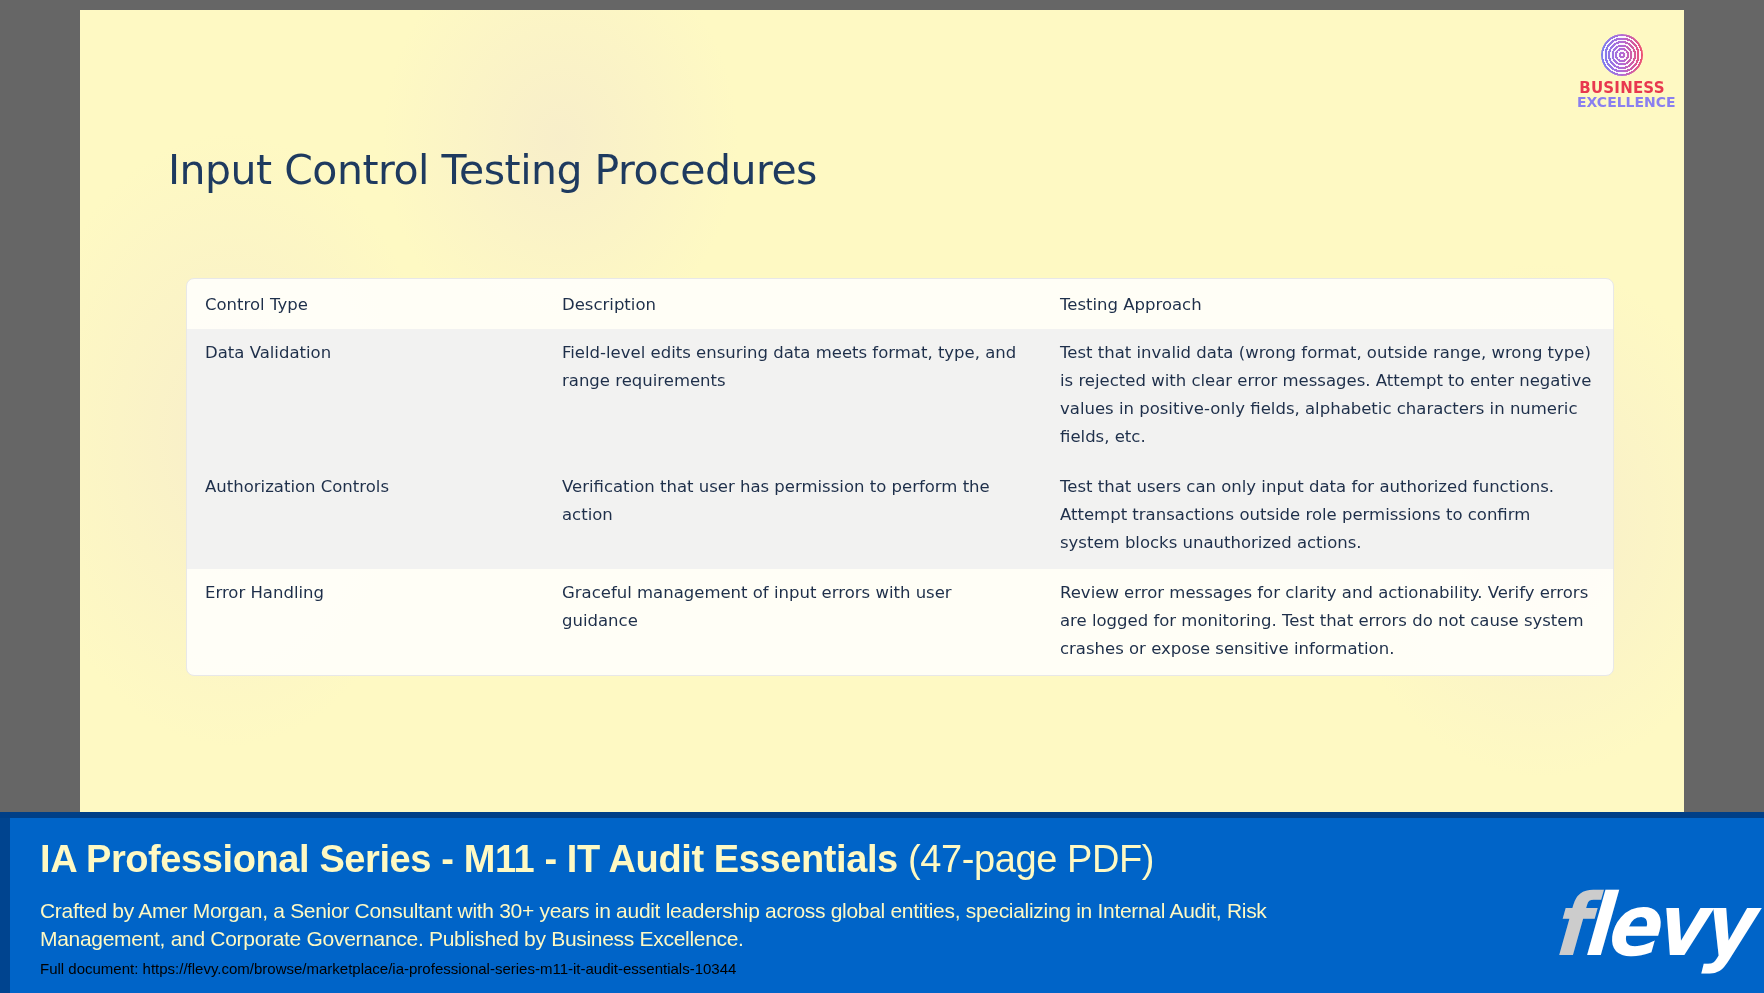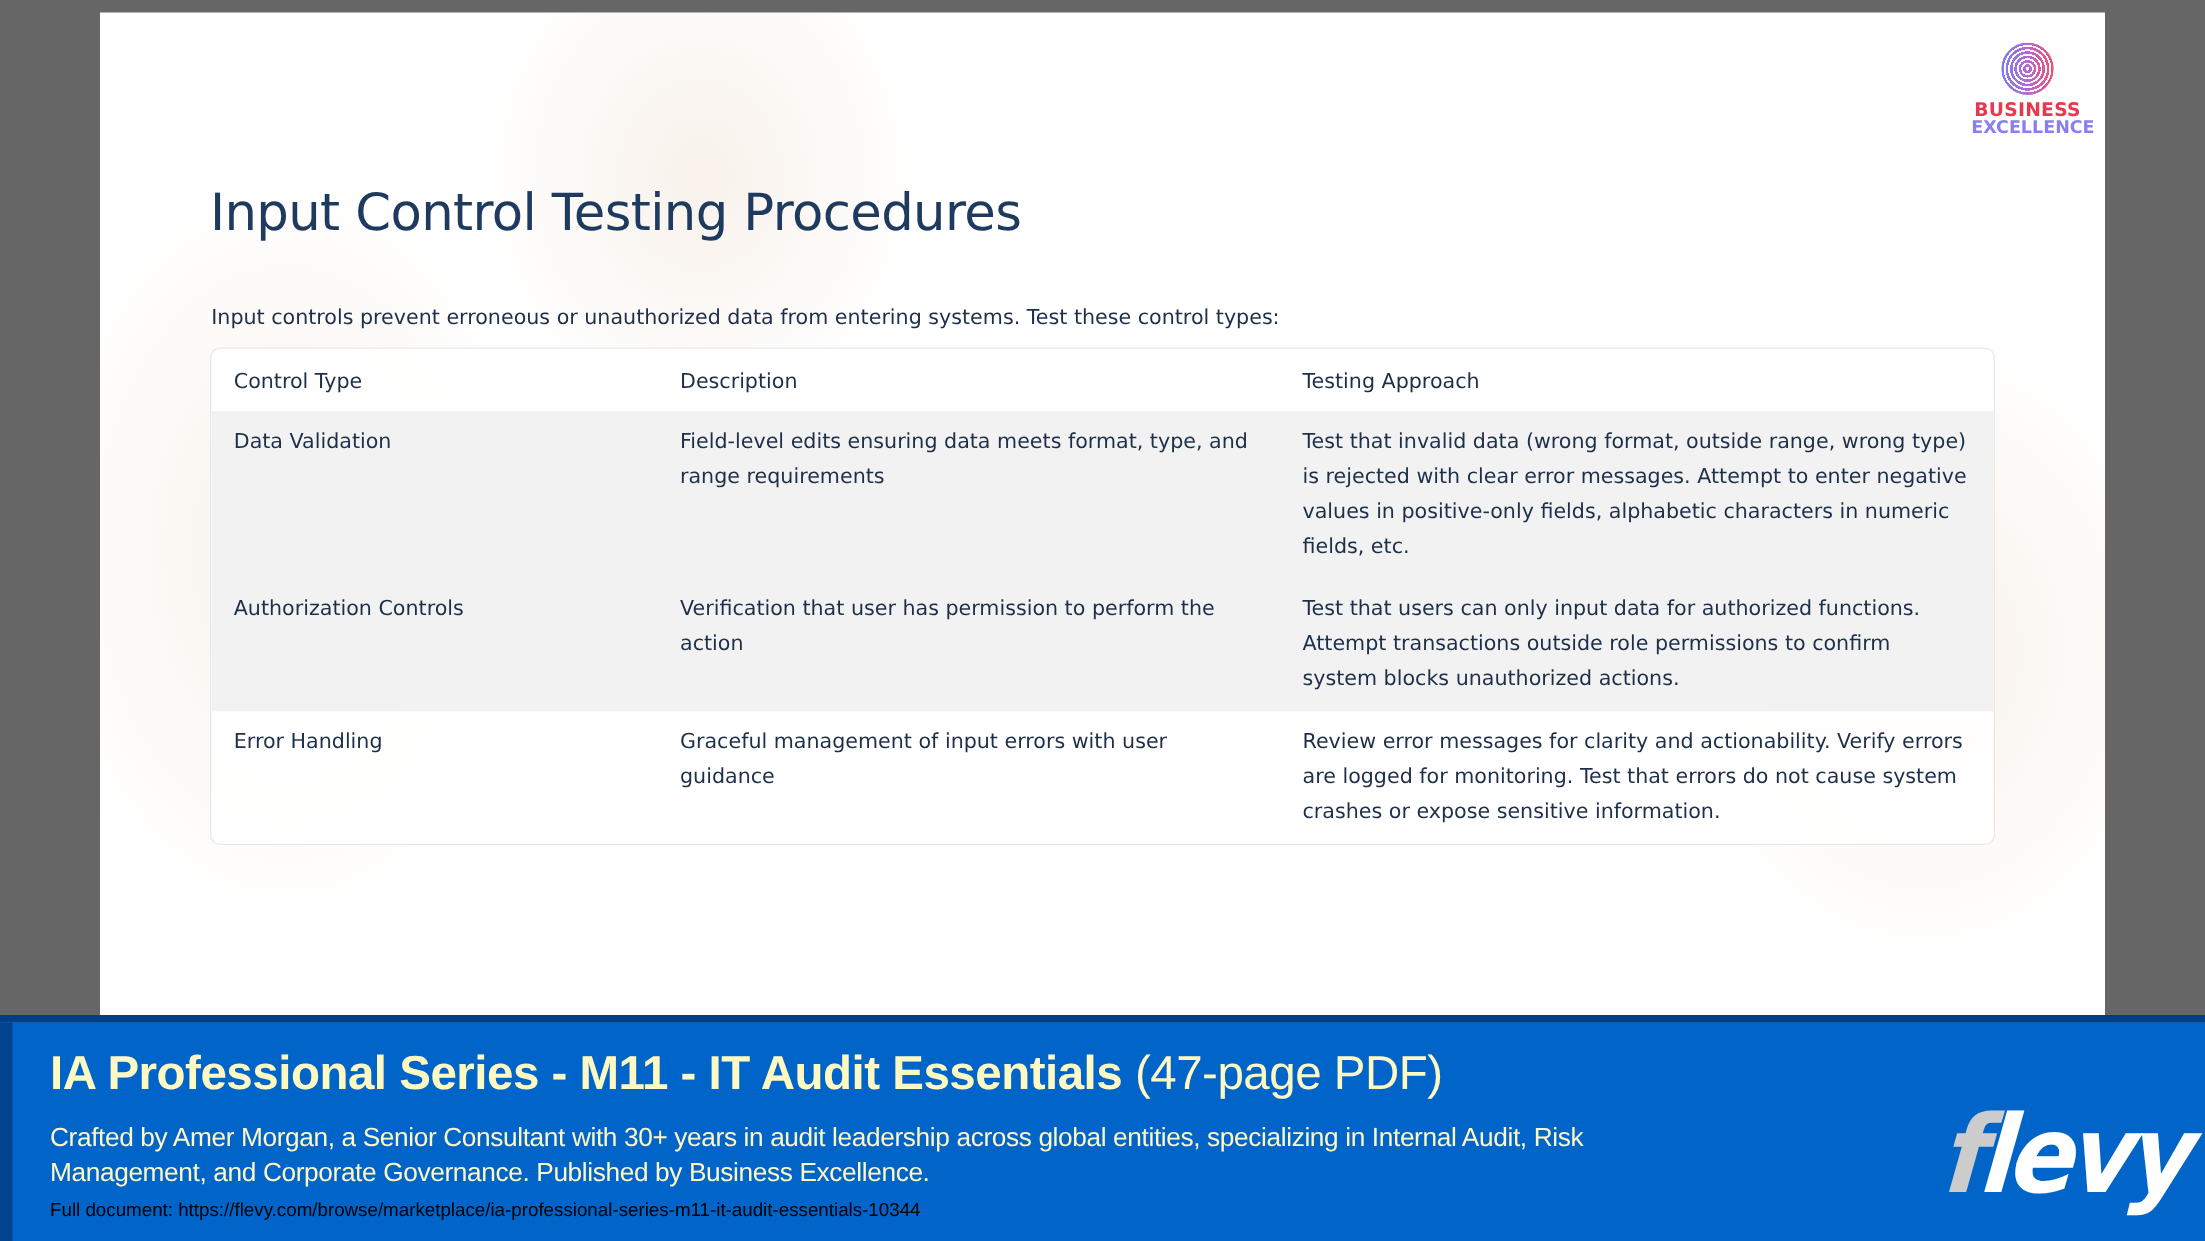--- a/index.html
+++ b/index.html
@@ -3,21 +3,21 @@
 <meta charset="utf-8">
 <style>
   html, body { margin: 0; padding: 0; }
   body {
     width: 1764px; height: 993px; position: relative; overflow: hidden;
     background: #666666;
     font-family: "Liberation Sans", sans-serif;
   }
   .slide {
     position: absolute; left: 80px; top: 10px; width: 1604px; height: 803px;
-    background: #ffffff; overflow: hidden;
+    background: #fef9c3; overflow: hidden;
   }
   .bg-swirl {
     position: absolute; border-radius: 50%;
     background: radial-gradient(ellipse at center, rgba(240,225,210,0.45), rgba(255,255,255,0) 70%);
   }
   .logo {
     position: absolute; left: 1497px; top: 24px; width: 90px; height: 90px;
     text-align: center;
   }
   .logo-mark {
@@ -37,21 +37,21 @@
   .page-title {
     position: absolute; left: 88px; top: 136px; margin: 0;
     font-family: "DejaVu Sans", sans-serif; font-weight: normal;
     font-size: 41px; color: #1e3a5f; letter-spacing: -0.5px;
   }
   .intro {
     position: absolute; left: 89px; top: 234px; margin: 0;
     font-family: "DejaVu Sans", sans-serif; font-size: 16.5px; color: #1e2f4a;
   }
   .table-wrap {
-    position: absolute; left: 88px; top: 268px; width: 1426px;
+    position: absolute; left: 106px; top: 268px; width: 1426px;
     border: 1px solid #e8e8e8; border-radius: 8px; overflow: hidden;
     background: rgba(255,255,255,0.85);
   }
   table { border-collapse: collapse; width: 100%; }
   th, td {
     text-align: left; vertical-align: top;
     font-family: "DejaVu Sans", sans-serif; font-weight: normal;
     font-size: 16.5px; line-height: 28px; color: #1e2f4a;
     padding: 10px 18px 12px 18px;
   }
@@ -98,21 +98,20 @@
   <div class="bg-swirl" style="left:300px;top:-80px;width:360px;height:420px;"></div>
   <div class="bg-swirl" style="left:1250px;top:250px;width:420px;height:520px;"></div>
 
   <div class="logo">
     <div class="logo-mark"></div>
     <div class="logo-name">BUSINESS</div>
     <div class="logo-sub">EXCELLENCE</div>
   </div>
 
   <h1 class="page-title">Input Control Testing Procedures</h1>
-  <p class="intro">Input controls prevent erroneous or unauthorized data from entering systems. Test these control types:</p>
 
   <div class="table-wrap">
     <table>
       <colgroup>
           <col class="c1">
           <col class="c2">
           <col>
         </colgroup>
       <thead>
         <tr>

